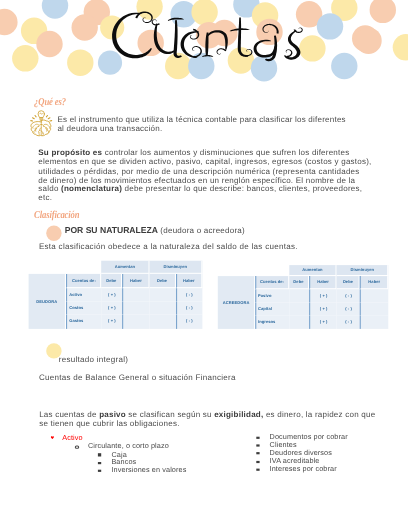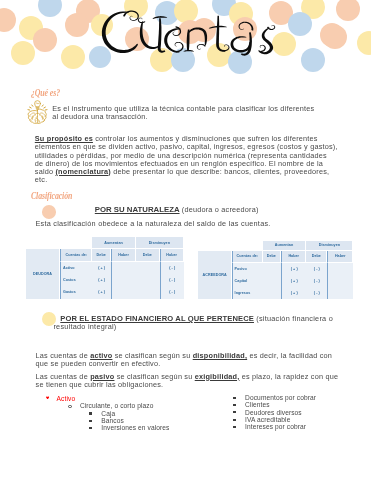--- a/index.html
+++ b/index.html
@@ -16,21 +16,21 @@
   
   #title{position:absolute;left:98px;top:4px;width:180px;height:57px;}
   #title svg{display:block;}
 
   
   .body{position:absolute;font-size:7.3px;line-height:8.1px;color:#4a4a4a;
         letter-spacing:.2px;}
   .hw{position:absolute;font-family:"Liberation Serif",serif;font-style:italic;
       font-weight:bold;color:#f2a57f;font-size:9.6px;letter-spacing:-0.15px;
       transform:scale(0.82,1);transform-origin:0 50%;white-space:nowrap;}
-  b{font-weight:bold;color:#3a3a3a;text-decoration:underline;}
+  b{font-weight:bold;color:#3a3a3a;}
 
   .dot{position:absolute;border-radius:50%;}
 
   .tbl{position:absolute;font-size:3.7px;color:#2e6a9e;
        font-family:"Liberation Sans",sans-serif;font-weight:bold;letter-spacing:.05px;}
   .tbl .cell{position:absolute;display:flex;align-items:center;justify-content:center;
              box-sizing:border-box;white-space:nowrap;overflow:hidden;}
   .tbl .hd{background:#dde6f1;border-right:0.6px solid #fff;border-bottom:0.6px solid #fff;}
   .tbl .wht{background:#ffffff;}
   .tbl .lt{background:#eaf0f7;}
@@ -165,21 +165,21 @@
       <div><span>elementos en que se dividen activo, pasivo, capital, ingresos, egresos (costos y gastos),</span></div>
       <div><span>utilidades o pérdidas, por medio de una descripción numérica (representa cantidades</span></div>
       <div><span>de dinero) de los movimientos efectuados en un renglón específico. El nombre de la</span></div>
       <div><span>saldo </span><b>(nomenclatura)</b><span> debe presentar lo que describe: bancos, clientes, proveedores,</span></div>
       <div><span>etc.</span></div>
     </div>
 
   <div class="hw" style="left:31px;top:190px;">Clasificación</div>
 
   <div class="dot" style="left:41.8px;top:205px;width:14px;height:13.7px;background:#f8cdb0;"></div>
-  <div class="body" style="left:58.8px;top:205.6px;white-space:nowrap;"><b style="font-size:7.8px;letter-spacing:0;margin-left:36px;">POR SU NATURALEZA</b><span> (deudora o acreedora)</span></div>
+  <div class="body" style="left:58.8px;top:205.6px;white-space:nowrap;"><b style="font-size:7.8px;letter-spacing:0;">POR SU NATURALEZA</b><span> (deudora o acreedora)</span></div>
 
   <div class="body" style="left:35.4px;top:220.2px;white-space:nowrap;letter-spacing:0.25px;">Esta clasificación obedece a la naturaleza del saldo de las cuentas.</div>
 
   <div id="tbl-wrap">
       <div class="tbl" style="left: 25.7px; top: 236.9px; width: 158px; height: 61.7px;">
         <div class="cell wht" style="left: 0px; top: 0px; width: 66.5px; height: 12.4px;"></div>
         <div class="cell hd" style="left: 66.5px; top: 0px; width: 43.8px; height: 12.4px;">
           <span>Aumentan</span>
         </div>
         <div class="cell hd" style="left: 110.3px; top: 0px; width: 47.7px; height: 12.4px;">
@@ -293,31 +293,27 @@
           <span>( + )</span>
         </div>
         <div class="cell lt" style="left: 108.2px; top: 45.7px; width: 20.7px; height: 12px;">
           <span>( - )</span>
         </div>
         <div class="cell lt bl" style="left: 128.9px; top: 45.7px; width: 26.1px; height: 12px;"></div>
       </div>
     </div>
 
   <div class="dot" style="left:41.9px;top:312.2px;width:14.2px;height:14.3px;background:#fce9a8;"></div>
-  <div class="body" style="left:60.3px;top:314.8px;white-space:nowrap;letter-spacing:0.25px;"><b style="font-size:7.6px;letter-spacing:0.1px;">POR EL ESTADO FINANCIERO AL QUE PERTENECE</b><span> (situación financiera o</span></div>
   <div class="body" style="left:53.4px;top:322.9px;white-space:nowrap;letter-spacing:0.25px;">resultado integral)</div>
 
-
-  <div class="body lines" id="p-act" style="left:35.6px;top:352.1px;">
-      <div><span>Las cuentas de </span><b>activo</b><span> se clasifican según su </span><b>disponibilidad,</b><span> es decir, la facilidad con</span></div>
-      <div><span>que se pueden convertir en efectivo.</span></div>
-    </div>
+  <div class="body" style="left:35.4px;top:338.6px;white-space:nowrap;letter-spacing:0.25px;">Cuentas de Balance General o situación Financiera</div>
+
 
   <div class="body lines" id="p-pas" style="left:35.6px;top:372.6px;">
-      <div><span>Las cuentas de </span><b>pasivo</b><span> se clasifican según su </span><b>exigibilidad,</b><span> es plazo, la rapidez con que</span></div>
+      <div><span>Las cuentas de </span><b>pasivo</b><span> se clasifican según su </span><b>exigibilidad,</b><span> es dinero, la rapidez con que</span></div>
       <div><span>se tienen que cubrir las obligaciones.</span></div>
     </div>
 
   <div id="outline">
       <div class="olrow" style="left: 56.6px; top: 394.8px; color: rgb(255, 0, 0);"><span class="bul heart"></span><span>Activo</span></div>
       <div class="olrow" style="left: 79.9px; top: 402.4px;"><span class="bul ring"></span><span>Circulante, o corto plazo</span></div>
       <div class="olrow" style="left: 101.3px; top: 409.9px;"><span class="bul sq"></span><span>Caja</span></div>
       <div class="olrow" style="left: 101.3px; top: 416.95px;"><span class="bul sq"></span><span>Bancos</span></div>
       <div class="olrow" style="left: 101.3px; top: 424px;"><span class="bul sq"></span><span>Inversiones en valores</span></div>
       <div class="olrow" style="left: 245.1px; top: 394.1px;"><span class="bul sq"></span><span>Documentos por cobrar</span></div>

